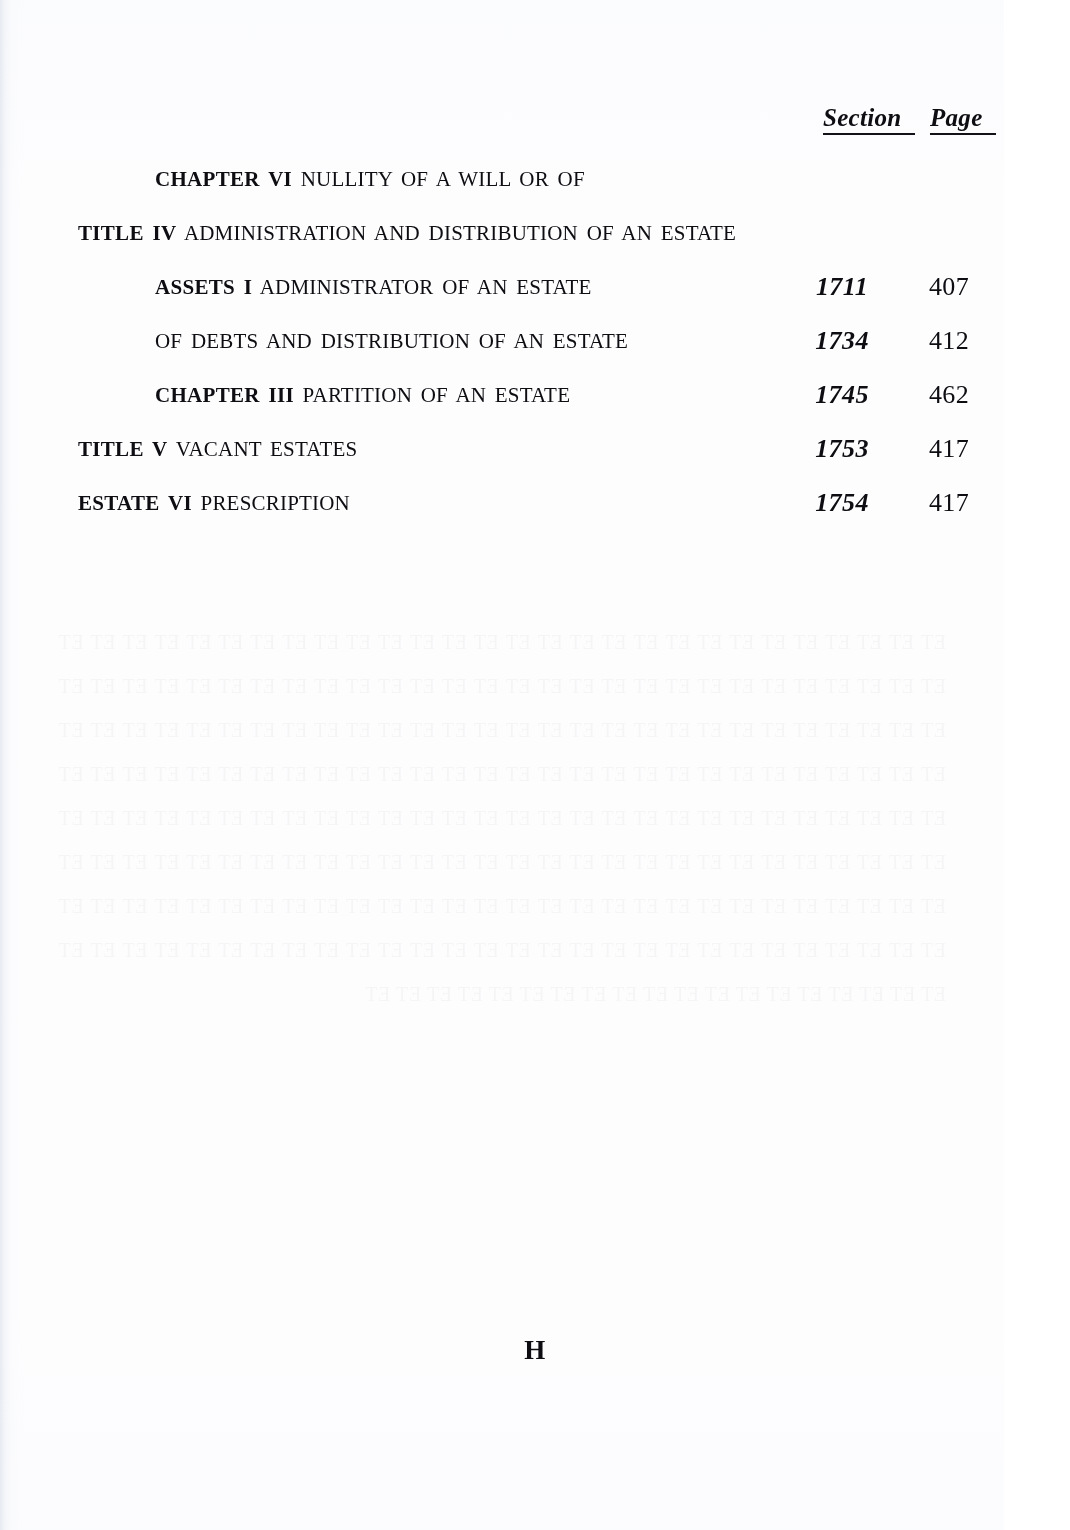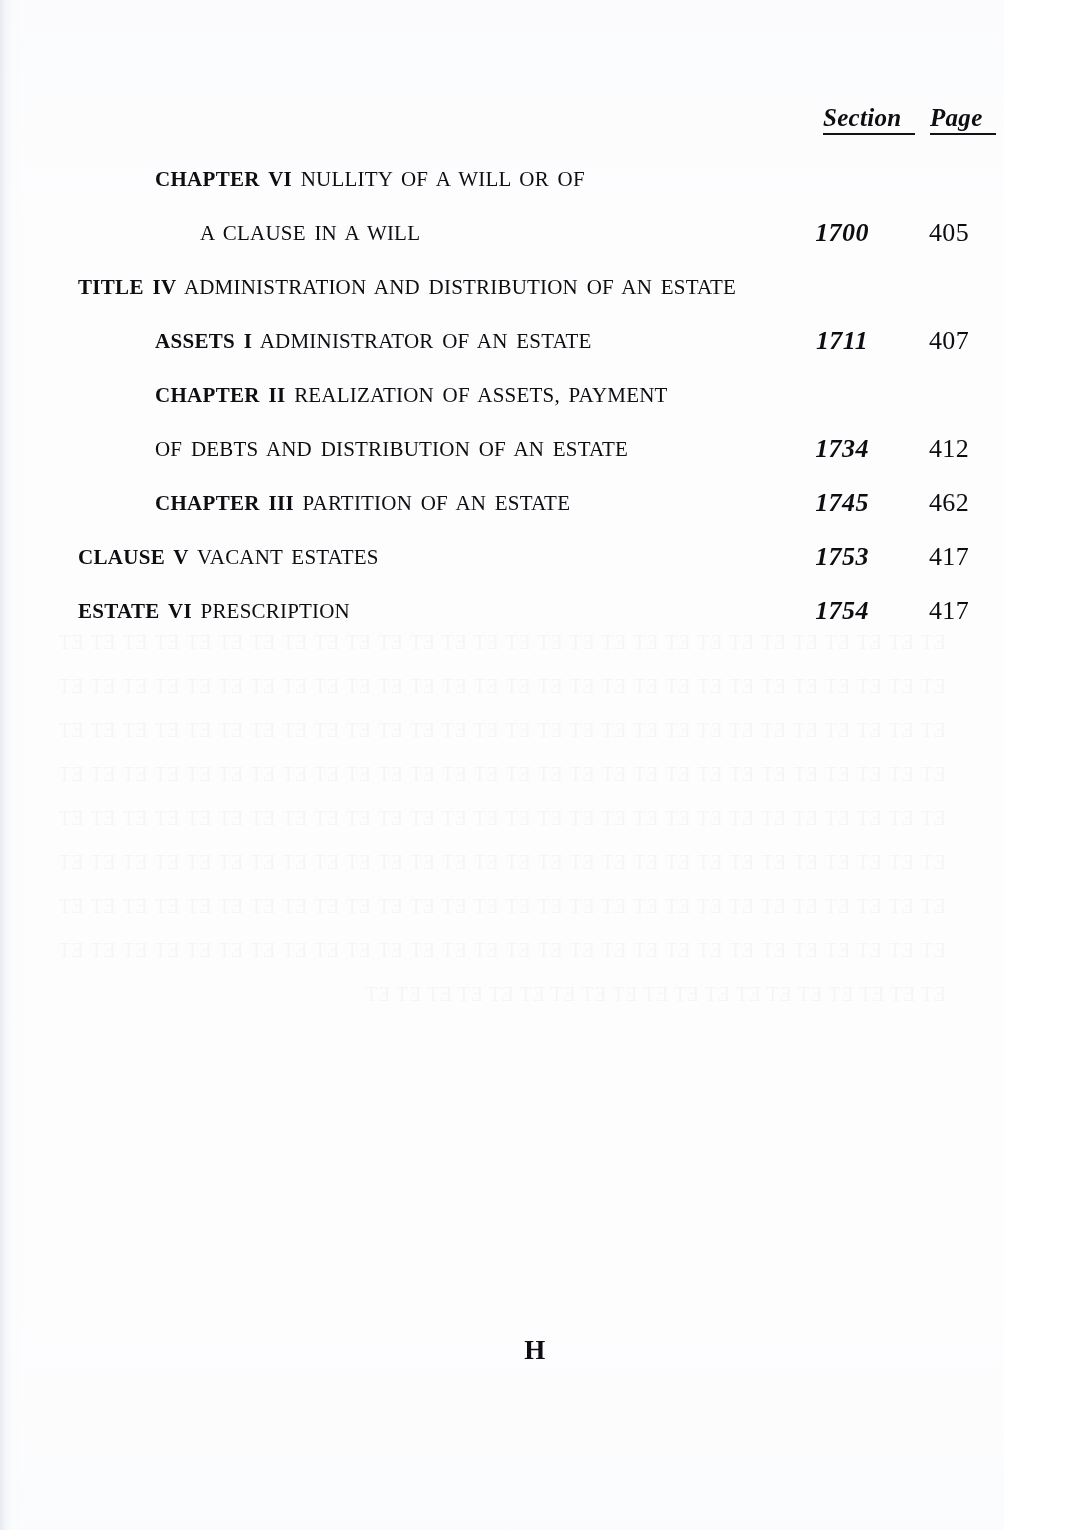--- a/index.html
+++ b/index.html
@@ -170,47 +170,39 @@
   <div class="col-head" id="head-page">
     <span>Page</span>
     <span class="rule"></span>
   </div>
 
   <div class="toc" id="toc-list">
       <div class="toc-row">
         <div class="entry ind-chapter"><span class="lead">CHAPTER VI</span> <span class="rest">NULLITY OF A WILL OR OF</span></div>
       </div>
       <div class="toc-row">
-        <div class="entry ind-deep"><span class="rest">A CLAUSE IN A WILL</span></div>
-        <div class="section-no">1700</div>
-        <div class="page-no">405</div>
-      </div>
-      <div class="toc-row">
         <div class="entry ind-title"><span class="lead">TITLE IV</span> <span class="rest">ADMINISTRATION AND DISTRIBUTION OF AN ESTATE</span></div>
       </div>
       <div class="toc-row">
         <div class="entry ind-chapter"><span class="lead">ASSETS I</span> <span class="rest">ADMINISTRATOR OF AN ESTATE</span></div>
         <div class="section-no">1711</div>
         <div class="page-no">407</div>
       </div>
       <div class="toc-row">
-        <div class="entry ind-chapter"><span class="lead">CHAPTER II</span> <span class="rest">REALIZATION OF ASSETS, PAYMENT</span></div>
-      </div>
-      <div class="toc-row">
         <div class="entry ind-cont"><span class="rest">OF DEBTS AND DISTRIBUTION OF AN ESTATE</span></div>
         <div class="section-no">1734</div>
         <div class="page-no">412</div>
       </div>
       <div class="toc-row">
         <div class="entry ind-chapter"><span class="lead">CHAPTER III</span> <span class="rest">PARTITION OF AN ESTATE</span></div>
         <div class="section-no">1745</div>
         <div class="page-no">462</div>
       </div>
       <div class="toc-row">
-        <div class="entry ind-title"><span class="lead">CLAUSE V</span> <span class="rest">VACANT ESTATES</span></div>
+        <div class="entry ind-title"><span class="lead">TITLE V</span> <span class="rest">VACANT ESTATES</span></div>
         <div class="section-no">1753</div>
         <div class="page-no">417</div>
       </div>
       <div class="toc-row">
         <div class="entry ind-title"><span class="lead">ESTATE VI</span> <span class="rest">PRESCRIPTION</span></div>
         <div class="section-no">1754</div>
         <div class="page-no">417</div>
       </div>
     </div>
 

